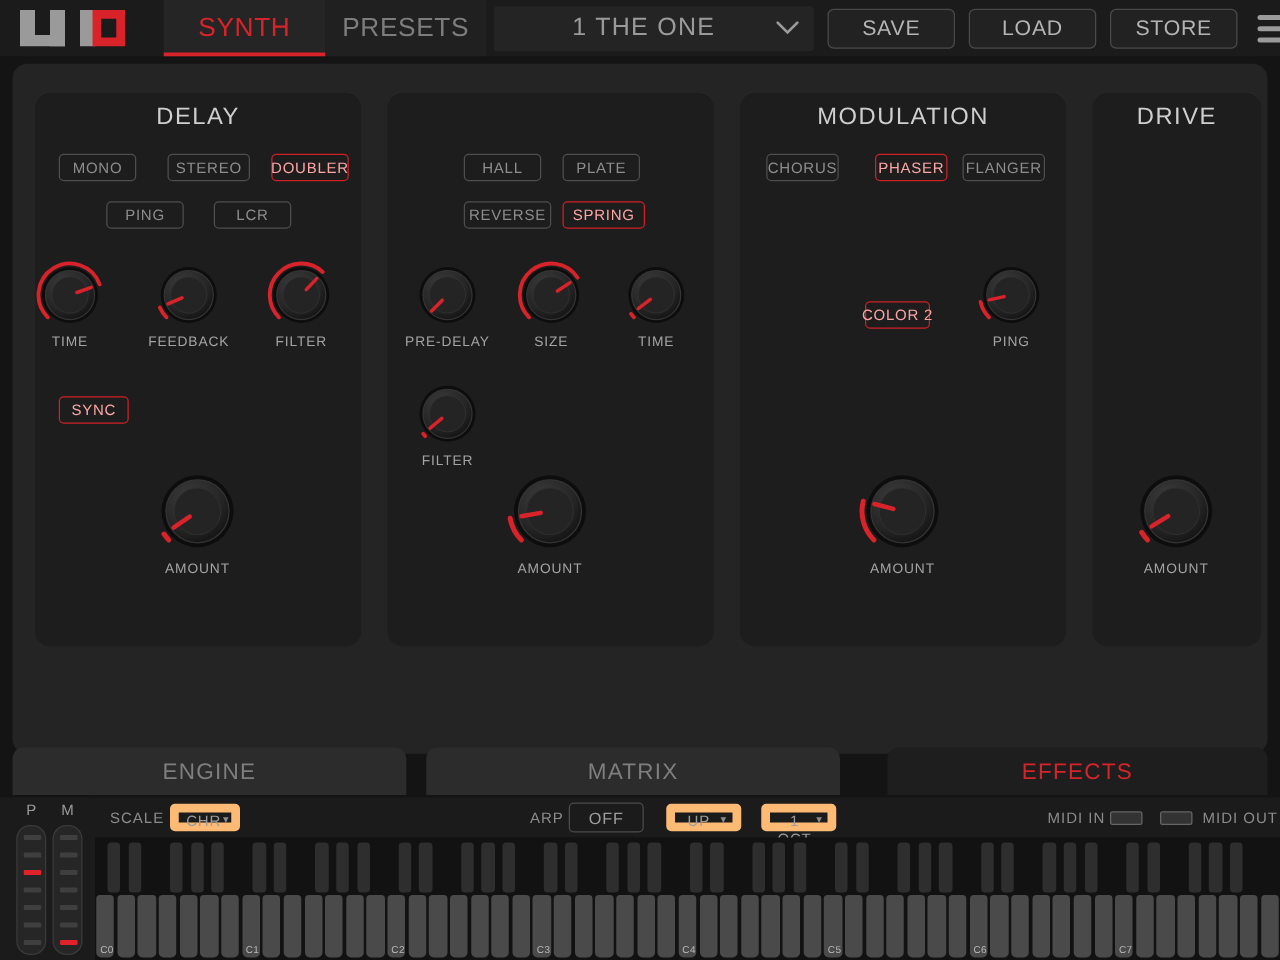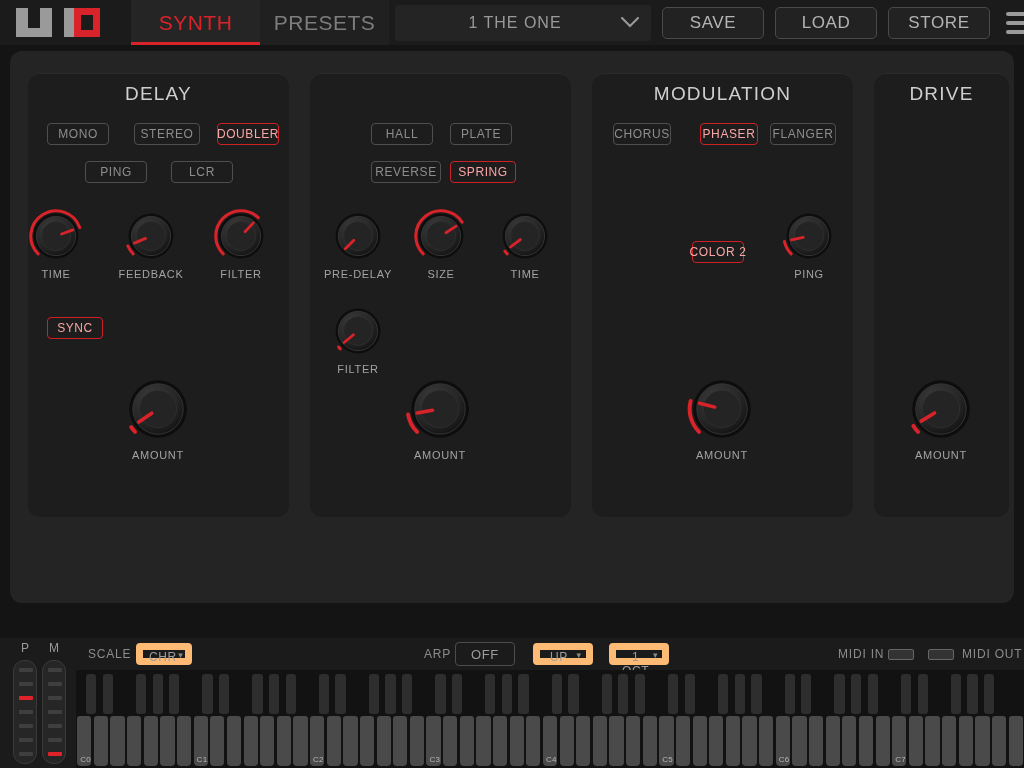--- a/index.html
+++ b/index.html
@@ -36,21 +36,21 @@
     height: 3px; background: #d8232a;
   }
   .preset-select {
     width: 256px; height: 36px; margin-left: 6px; flex: none;
     background: #242424; border-radius: 3px;
     display: flex; align-items: center; cursor: pointer;
     position: relative;
   }
   .preset-name {
     flex: 1; text-align: center; color: #9a9a9a;
-    font-size: 16px; letter-spacing: 1px; padding-left: 18px;
+    font-size: 20px; letter-spacing: 1px; padding-left: 18px;
   }
   .chev {
     width: 26px; margin-right: 8px; display: flex;
     align-items: center; justify-content: center;
   }
   .chev svg { display: block; }
   .hdr-btn {
     height: 32px; margin-left: 11px; flex: none;
     border: 1px solid #4a4a4a; border-radius: 5px;
     background: #222;
@@ -515,20 +515,31 @@
     <path d="M 13.09 58.91 A 32.4 32.4 0 0 1 8.37 52.93" stroke="#d8232a" stroke-width="3.96" fill="none" stroke-linecap="round"></path>
     <line x1="29.55" y1="39.95" x2="16.23" y2="48.11" stroke="#d8232a" stroke-width="3.60" stroke-linecap="round"></line>
   </svg>
             </div>
             <div class="knob-label">AMOUNT</div>
           </div>
         </div>
       </div>
   </div>
 
+  <div class="tabs-strip" id="tabs-strip">
+      <div class="btab" style="left: 0px; width: 315px;">
+        <span>ENGINE</span>
+      </div>
+      <div class="btab" style="left: 331px; width: 331px;">
+        <span>MATRIX</span>
+      </div>
+      <div class="btab active" style="left: 700px; width: 304px;">
+        <span>EFFECTS</span>
+      </div>
+    </div>
 
   <div class="bottom-bar">
     <div class="bb-label" style="left:88px">SCALE</div>
     <div class="bb-select" style="left:136px; width:56px">
       <span class="v">CHR</span>
       <span class="ar">▾</span>
     </div>
 
     <div class="bb-label" style="left:424px">ARP</div>
     <div class="bb-btn" style="left:455px; width:60px">

